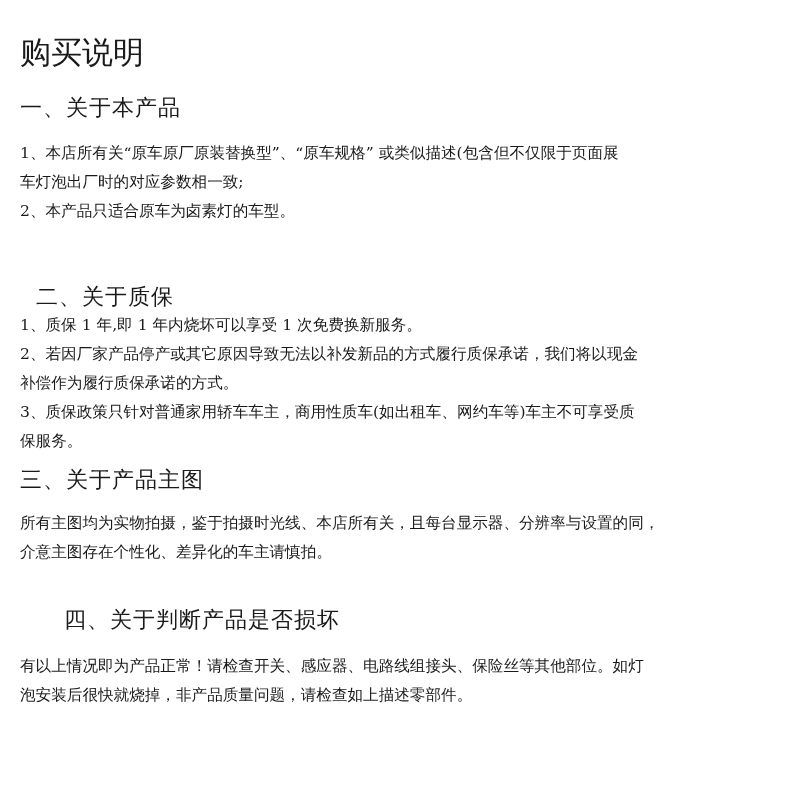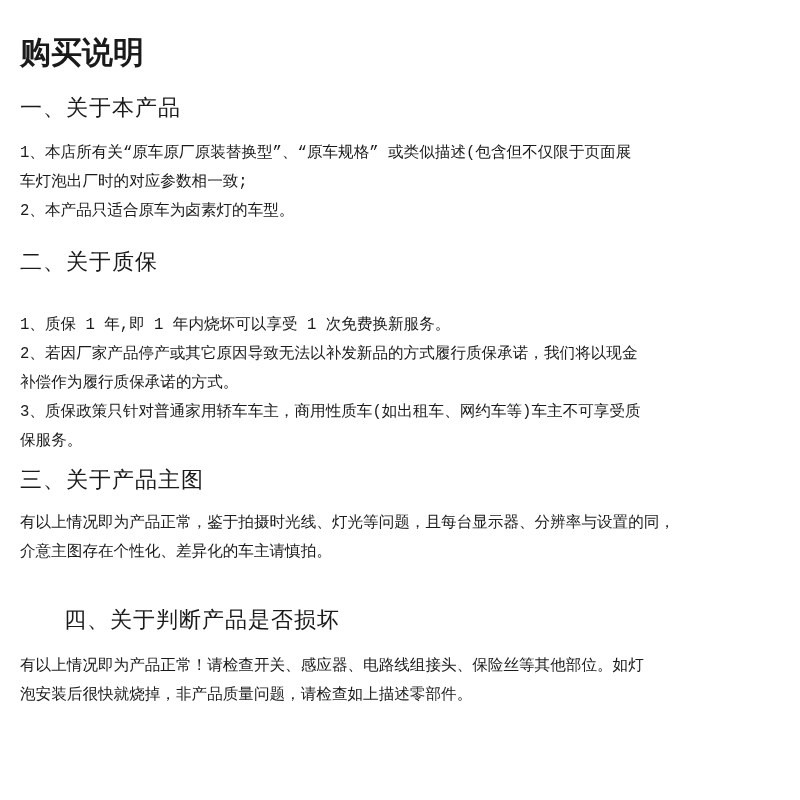--- a/index.html
+++ b/index.html
@@ -1,46 +1,46 @@
 <!DOCTYPE html>
 <html><head>
 <meta charset="utf-8">
 <style>
   html, body { margin: 0; padding: 0; background: #ffffff; }
   body { width: 800px; height: 800px; position: relative; overflow: hidden;
          font-family: "DejaVu Serif", "Liberation Serif", serif; color: #1a1a1a; }
-  .title { position: absolute; left: 20px; top: 32px; font-size: 31px; line-height: 40px; margin: 0; font-weight: bold; white-space: nowrap; }
+  .title { position: absolute; left: 20px; top: 32px; font-size: 31px; line-height: 40px; margin: 0; font-weight: normal; white-space: nowrap; }
   .h2 { position: absolute; left: 20px; font-size: 22px; line-height: 30px; margin: 0; font-weight: normal; white-space: nowrap; letter-spacing: 1px; }
   .para { position: absolute; left: 20px; width: 770px; font-size: 15.6px; line-height: 29px; margin: 0; white-space: nowrap; }
-  .line { display: block; height: 29px; font-family: Liberation Mono, monospace; }
+  .line { display: block; height: 29px; }
 </style>
 </head>
 <body>
 
 <h1 class="title">购买说明</h1>
 
 <h2 class="h2" style="top:93px;">一、关于本产品</h2>
 <div class="para" style="top:139px;">
   <span class="line">1、本店所有关“原车原厂原装替换型”、“原车规格”  或类似描述(包含但不仅限于页面展</span>
   <span class="line">车灯泡出厂时的对应参数相一致;</span>
   <span class="line">2、本产品只适合原车为卤素灯的车型。</span>
 </div>
 
-<h2 class="h2" style="top:247px;">二、关于质保</h2>
+<h2 class="h2" style="top:282px;margin-left:16px;">二、关于质保</h2>
 <div class="para" style="top:311px;">
   <span class="line">1、质保 1 年,即 1 年内烧坏可以享受 1 次免费换新服务。</span>
   <span class="line">2、若因厂家产品停产或其它原因导致无法以补发新品的方式履行质保承诺，我们将以现金</span>
   <span class="line">补偿作为履行质保承诺的方式。</span>
   <span class="line">3、质保政策只针对普通家用轿车车主，商用性质车(如出租车、网约车等)车主不可享受质</span>
   <span class="line">保服务。</span>
 </div>
 
 <h2 class="h2" style="top:465px;text-align:right;">三、关于产品主图</h2>
 <div class="para" style="top:509px;">
-  <span class="line">有以上情况即为产品正常，鉴于拍摄时光线、灯光等问题，且每台显示器、分辨率与设置的同，</span>
+  <span class="line">所有主图均为实物拍摄，鉴于拍摄时光线、本店所有关，且每台显示器、分辨率与设置的同，</span>
   <span class="line">介意主图存在个性化、差异化的车主请慎拍。</span>
 </div>
 
 <h2 class="h2" style="top:605px;margin-left:44px;">四、关于判断产品是否损坏</h2>
 <div class="para" style="top:652px;">
   <span class="line">有以上情况即为产品正常！请检查开关、感应器、电路线组接头、保险丝等其他部位。如灯</span>
   <span class="line">泡安装后很快就烧掉，非产品质量问题，请检查如上描述零部件。</span>
 </div>
 
 </body></html>

